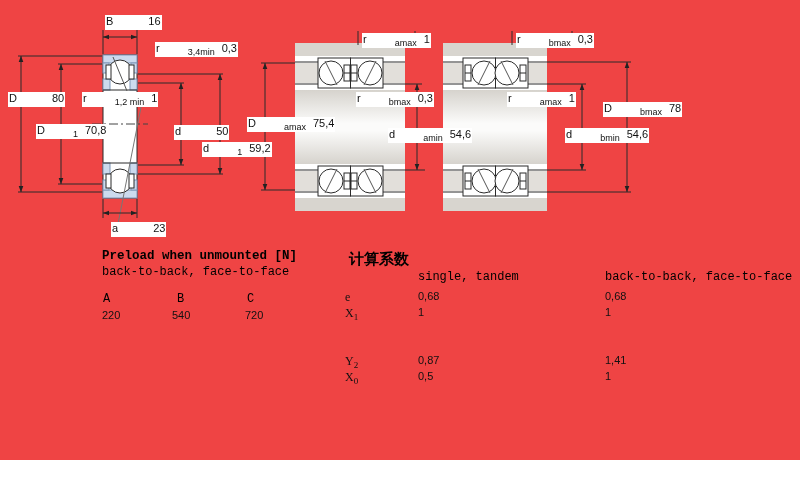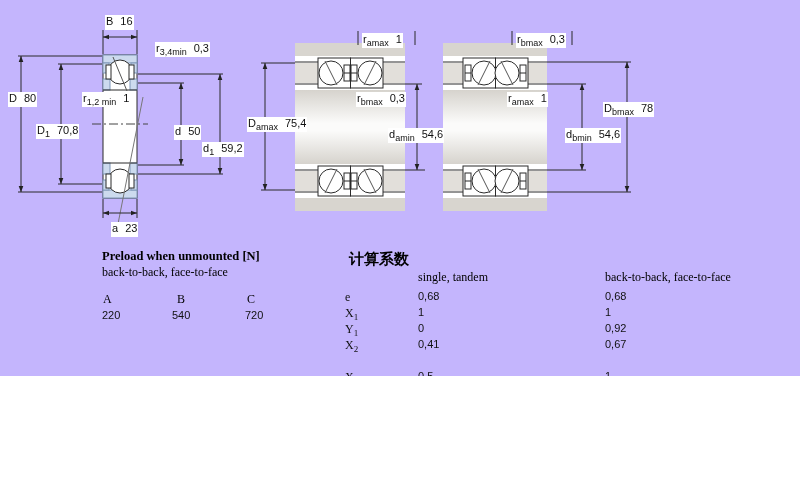--- a/index.html
+++ b/index.html
@@ -1,23 +1,23 @@
 <!DOCTYPE html>
 <html><head>
 <meta charset="utf-8">
 <style>
   html,body{margin:0;padding:0;background:#fff;}
-  #page{position:relative;width:800px;height:376px;background:#c4b5fd;overflow:hidden;
+  #page{position:relative;width:800px;height:460px;background:#ef4444;overflow:hidden;
         font-family:"Liberation Sans",sans-serif;color:#111;}
   svg{position:absolute;}
   .dim{position:absolute;background:#fff;white-space:nowrap;
        font:11px "Liberation Sans",sans-serif;color:#111;line-height:13px;padding:0 1px;}
-  .dim sub{font-size:9px;line-height:9px;}
+  .dim sub{font-size:9px;line-height:9px;margin-left:28px;}
   .dim .val{margin-left:7px;}
-  .ser{font-family:Liberation Serif, serif;font-size:12px;color:#000;}
+  .ser{font-family:Liberation Mono, monospace;font-size:12px;color:#000;}
   .abs{position:absolute;white-space:nowrap;}
   .bold{font-weight:bold;}
   .num{font-family:"Liberation Sans",sans-serif;font-size:11px;color:#111;}
   .frow{position:absolute;left:0;width:800px;height:16px;}
   .flabel{position:absolute;left:345px;font-family:"Liberation Serif",serif;font-size:12px;}
   .flabel sub{font-size:9px;}
   .fcol1{position:absolute;left:418px;}
   .fcol2{position:absolute;left:605px;}
   .pcolA{position:absolute;left:102px;}
   .pcolB{position:absolute;left:172px;}
@@ -259,29 +259,24 @@
   <div class="frow" style="top:290px">
     <span class="flabel"><span>e</span><sub></sub></span>
     <span class="fcol1 num">0,68</span>
     <span class="fcol2 num">0,68</span>
   </div>
   <div class="frow" style="top:306px">
     <span class="flabel"><span>X</span><sub>1</sub></span>
     <span class="fcol1 num">1</span>
     <span class="fcol2 num">1</span>
   </div>
-  <div class="frow" style="top:322px">
-    <span class="flabel"><span>Y</span><sub>1</sub></span>
-    <span class="fcol1 num">0</span>
-    <span class="fcol2 num">0,92</span>
-  </div>
-  <div class="frow" style="top:338px">
-    <span class="flabel"><span>X</span><sub>2</sub></span>
-    <span class="fcol1 num">0,41</span>
-    <span class="fcol2 num">0,67</span>
+  <div class="frow" style="top:354px">
+    <span class="flabel"><span>Y</span><sub>2</sub></span>
+    <span class="fcol1 num">0,87</span>
+    <span class="fcol2 num">1,41</span>
   </div>
   <div class="frow" style="top:370px">
     <span class="flabel"><span>X</span><sub>0</sub></span>
     <span class="fcol1 num">0,5</span>
     <span class="fcol2 num">1</span>
   </div>
 
 </div>
 
 </body></html>

